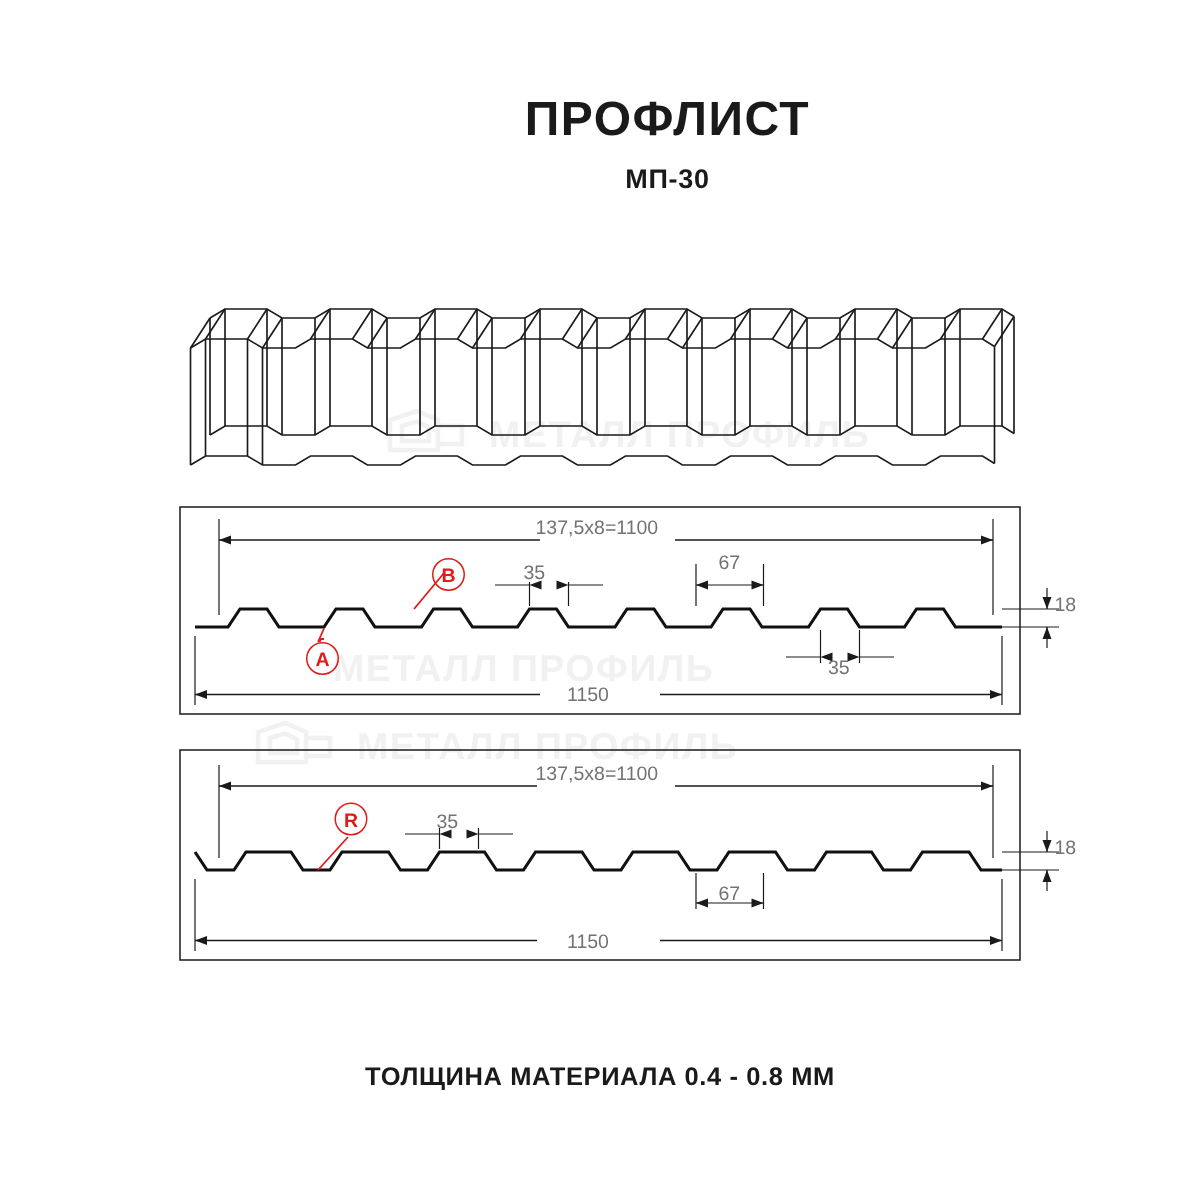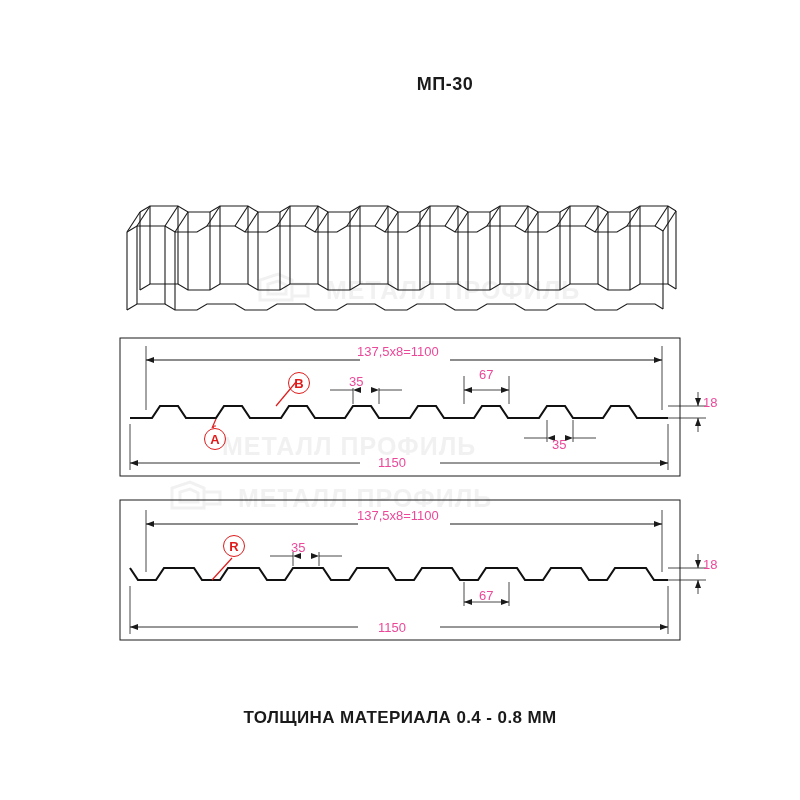--- a/index.html
+++ b/index.html
@@ -90,40 +90,41 @@
     justify-content: center;
     box-sizing: border-box;
   }
   .callout-a { left: 204px; top: 428px; }
   .callout-b { left: 288px; top: 372px; }
   .callout-r { left: 223px; top: 535px; }
   
   .dim {
     position: absolute;
     font-size: 13px;
-    color: #ec4899;
+    color: #737373;
     white-space: nowrap;
   }
   .footer {
     position: absolute;
     left: 0;
     right: 0;
     top: 708px;
     text-align: center;
     font-size: 17px;
     font-weight: bold;
     letter-spacing: 0.4px;
   }
 </style>
 </head>
 <body>
 
 <div class="sheet">
 
   <div class="title-block">
+    <div class="title-main">ПРОФЛИСТ</div>
     <div class="title-sub">МП-30</div>
   </div>
 
   <div class="wm wm1">
     <span class="wm-logo">
       <svg viewBox="0 0 54 40" width="54" height="40" aria-hidden="true">
         <path d="M2 30 L2 10 L20 4 L34 10 L34 30 Z" fill="none" stroke="#e4e4e4" stroke-width="3"></path>
         <path d="M10 24 L10 14 L20 11 L28 15 L28 24 Z" fill="none" stroke="#e4e4e4" stroke-width="3"></path>
         <path d="M34 14 L50 14 L50 26 L34 26" fill="none" stroke="#e4e4e4" stroke-width="3"></path>
       </svg>

